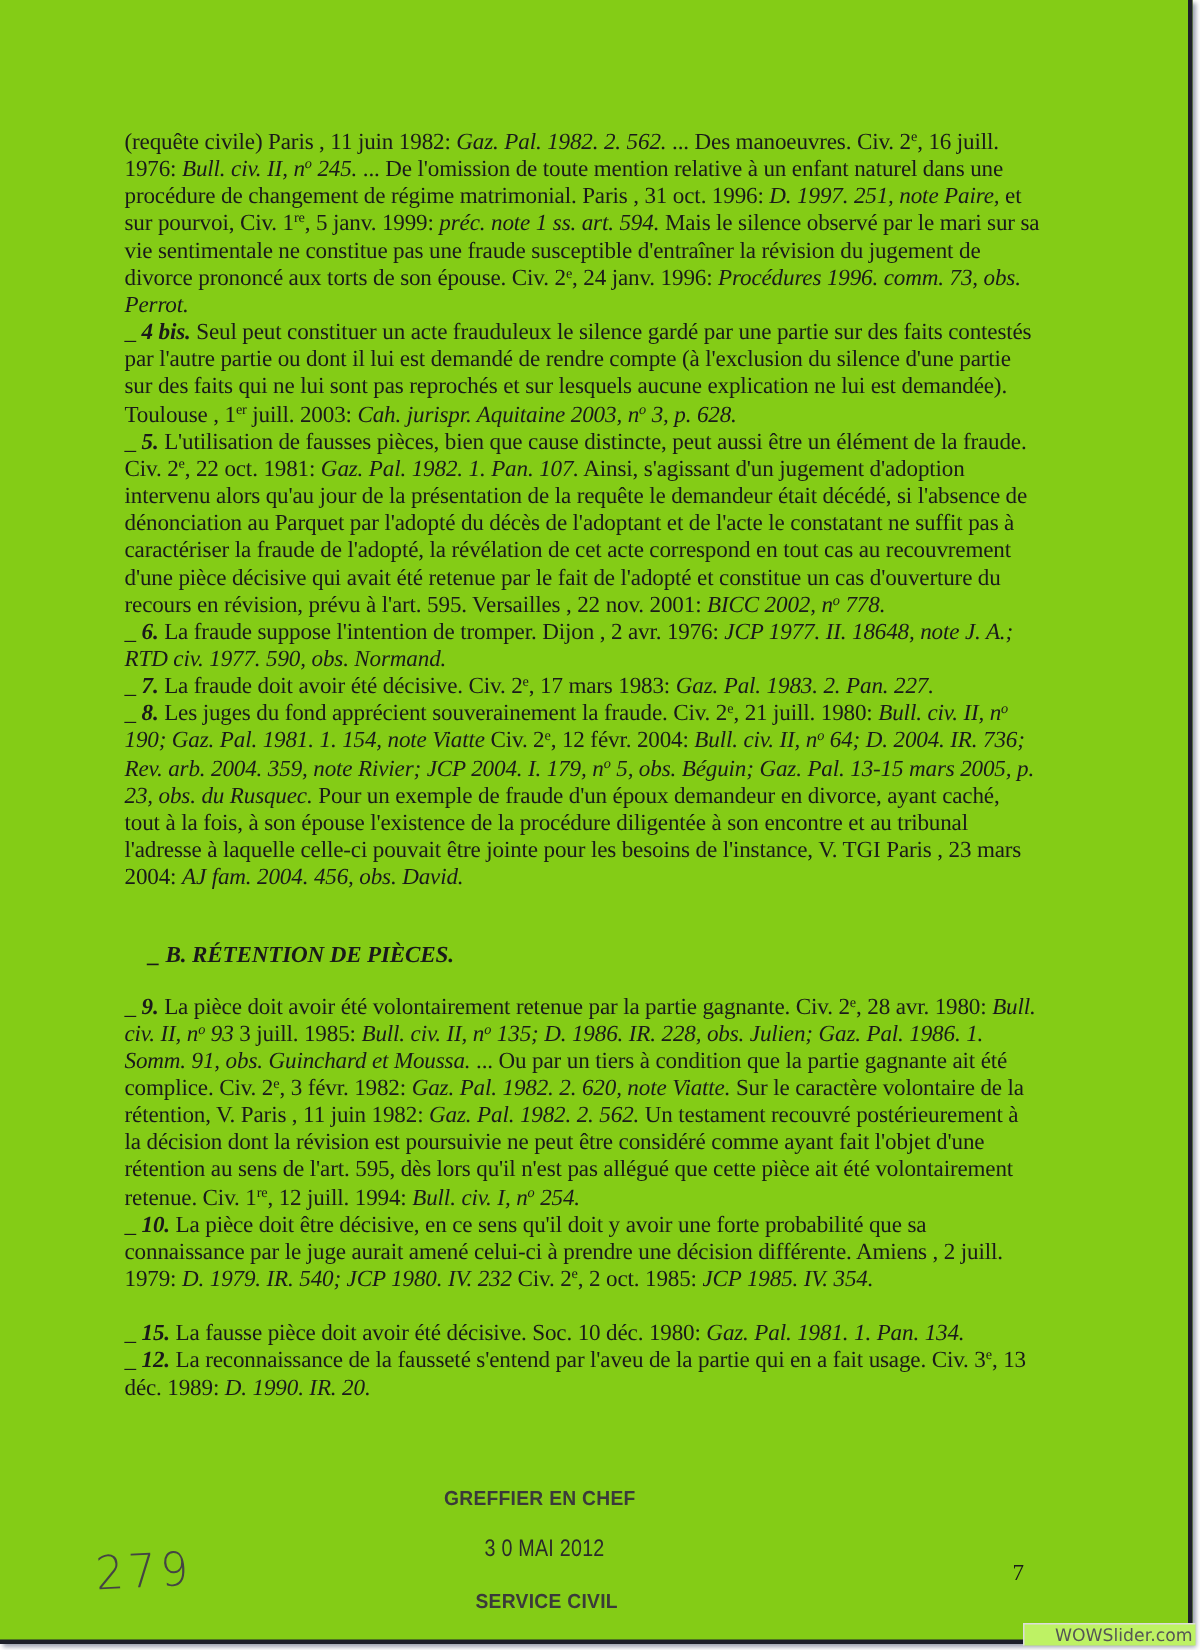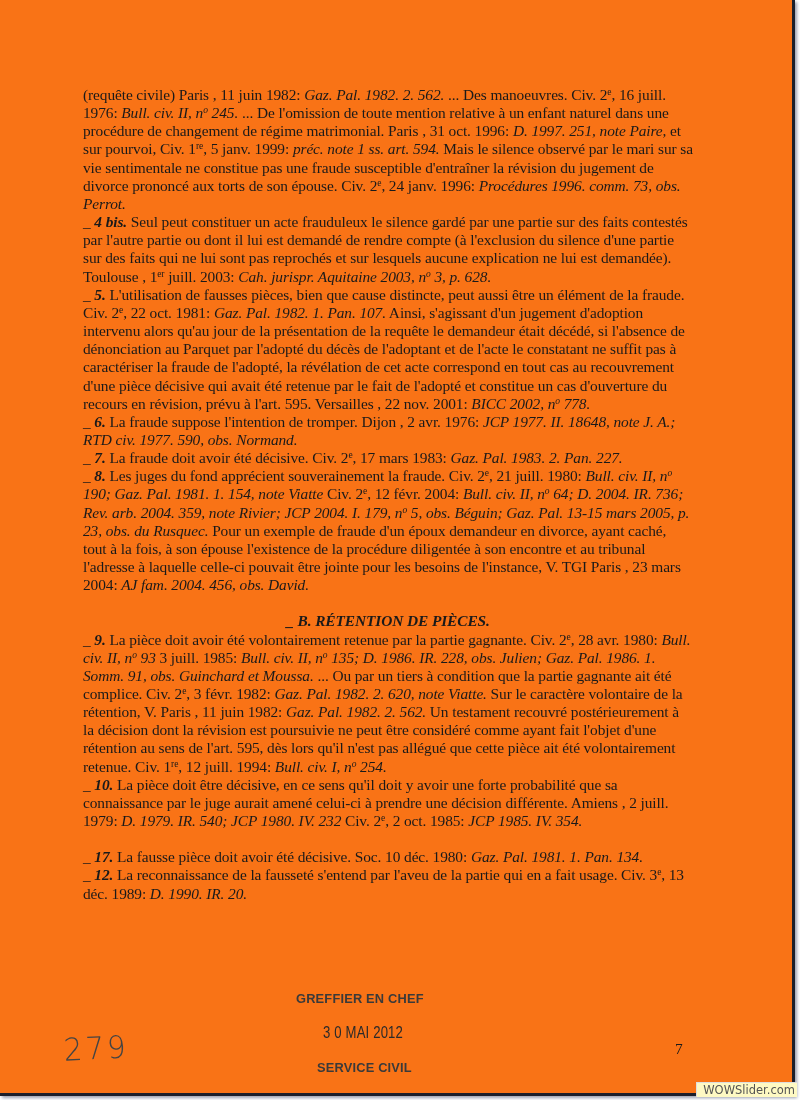--- a/index.html
+++ b/index.html
@@ -4,55 +4,55 @@
   <style>
     html, body { margin: 0; padding: 0; }
     body {
       width: 800px; height: 1100px; position: relative; overflow: hidden;
       background: #ffffff;
       font-family: "Liberation Serif", "DejaVu Serif", serif;
       color: #1a1a1a;
     }
     .page {
       position: absolute; left: 0; top: 0; width: 792px; height: 1093px;
-      background: #f97316;
+      background: #84cc16;
       border-right: 3px solid #1c1f2a;
       border-bottom: 3px solid #1c1f2a;
       box-shadow: 2px 2px 3px rgba(60,70,100,0.5);
     }
     .text-block {
       position: absolute; left: 83px; top: 86px; width: 610px;
       font-size: 15.4px; line-height: 18.15px;
       letter-spacing: -0.1px;
     }
     .para { margin: 0; text-indent: 0; }
     .para .num { font-weight: bold; font-style: italic; }
     .para i { font-style: italic; }
-    .heading { font-weight: bold; font-style: italic; margin: 0; text-align: center; }
+    .heading { font-weight: bold; font-style: italic; margin: 16px; }
     .spacer-big { height: 18px; }
     sup { font-size: 9.5px; line-height: 0; vertical-align: 5px; }
     .stamp {
       position: absolute; font-family: "Liberation Sans", "DejaVu Sans", sans-serif;
       font-weight: bold; color: #3a3a3a; letter-spacing: 0.2px;
     }
     .stamp-title { left: 296px; top: 991px; font-size: 13.5px; transform: scaleX(0.95); transform-origin: left; }
     .stamp-date { left: 323px; top: 1024px; font-size: 16px; font-weight: normal; transform: scaleX(0.82); transform-origin: left; color: #2a2a2a; }
     .stamp-service { left: 317px; top: 1060px; font-size: 13.5px; transform: scaleX(0.95); transform-origin: left; }
     .handwritten {
       position: absolute; left: 62px; top: 1030px; font-size: 31px;
       font-family: "DejaVu Sans", sans-serif; font-weight: 200; color: #444;
       letter-spacing: 3px; transform: rotate(-3deg) scaleX(0.95);
     }
     .page-number {
       position: absolute; left: 675px; top: 1040px; font-size: 15.4px;
     }
     .watermark {
       position: absolute; right: 3px; bottom: 3px;
-      background: #fef9c3; color: #555; font-size: 11.5px;
-      font-family: "DejaVu Sans", sans-serif; padding: 0 2px 0 6px;
+      background: #bef264; color: #555; font-size: 11.5px;
+      font-family: "DejaVu Sans", sans-serif; padding: 0 2px 0 20px;
       border-left: 1px solid #ddd; border-top: 1px solid #ddd;
     }
   </style>
 </head>
 <body>
 
 <div class="page">
   <div class="text-block">
     <div id="main-paras">
         <p class="para"><span>(requête civile)   Paris ,   11 juin 1982: </span><i>Gaz. Pal. 1982. 2. 562.</i><span>    ... Des manoeuvres.  Civ. 2</span><sup>e</sup><span>, 16 juill. 1976: </span><i>Bull. civ. II, n</i><sup style="font-style: italic;">o</sup><i> 245.</i><span>    ... De l'omission de toute mention relative à un enfant naturel dans une procédure de changement de régime matrimonial.   Paris ,   31 oct. 1996: </span><i>D. 1997. 251, note Paire,</i><span>  et sur pourvoi,  Civ. 1</span><sup>re</sup><span>,  5 janv. 1999:    </span><i>préc. note 1 ss. art. 594.</i><span> Mais le silence observé par le mari sur sa vie sentimentale ne constitue pas une fraude susceptible d'entraîner la révision du jugement de divorce prononcé aux torts de son épouse.  Civ. 2</span><sup>e</sup><span>,  24 janv. 1996:   </span><i>Procédures 1996. comm. 73, obs. Perrot.</i></p>
@@ -63,21 +63,21 @@
         <p class="para"><span>_ </span><span class="num">8.</span><span> Les juges du fond apprécient souverainement la fraude.  Civ. 2</span><sup>e</sup><span>,  21 juill. 1980:   </span><i>Bull. civ. II, n</i><sup style="font-style: italic;">o</sup><i> 190; Gaz. Pal. 1981. 1. 154, note Viatte</i><span>   Civ. 2</span><sup>e</sup><span>,  12 févr. 2004:   </span><i>Bull. civ. II, n</i><sup style="font-style: italic;">o</sup><i> 64; D. 2004. IR. 736; Rev. arb. 2004. 359, note Rivier; JCP 2004. I. 179, n</i><sup style="font-style: italic;">o</sup><i> 5, obs. Béguin; Gaz. Pal. 13-15 mars 2005, p. 23, obs. du Rusquec.</i><span>    Pour un exemple de fraude d'un époux demandeur en divorce, ayant caché, tout à la fois, à son épouse l'existence de la procédure diligentée à son encontre et au tribunal l'adresse à laquelle celle-ci pouvait être jointe pour les besoins de l'instance, V.   TGI Paris ,   23 mars 2004: </span><i>AJ fam. 2004. 456, obs. David.</i></p>
       </div>
     <div class="spacer-big"></div>
     <p class="heading"><span>_ </span><span>B.  RÉTENTION DE PIÈCES.</span></p>
     <div id="b-paras">
         <p class="para"><span>_ </span><span class="num">9.</span><span> La pièce doit avoir été volontairement retenue par la partie gagnante.  Civ. 2</span><sup>e</sup><span>,  28 avr. 1980: </span><i>Bull. civ. II, n</i><sup style="font-style: italic;">o</sup><i> 93</i><span>    3 juill. 1985:   </span><i>Bull. civ. II, n</i><sup style="font-style: italic;">o</sup><i> 135; D. 1986. IR. 228, obs. Julien; Gaz. Pal. 1986. 1. Somm. 91, obs. Guinchard et Moussa.</i><span>    ... Ou par un tiers à condition que la partie gagnante ait été complice.  Civ. 2</span><sup>e</sup><span>,  3 févr. 1982: </span><i>Gaz. Pal. 1982. 2. 620, note Viatte.</i><span>  Sur le caractère volontaire de la rétention, V.   Paris ,   11 juin 1982: </span><i>Gaz. Pal. 1982. 2. 562.</i><span>   Un testament recouvré postérieurement à la décision dont la révision est poursuivie ne peut être considéré comme ayant fait l'objet d'une rétention au sens de l'art. 595, dès lors qu'il n'est pas allégué que cette pièce ait été volontairement retenue.  Civ. 1</span><sup>re</sup><span>,  12 juill. 1994:   </span><i>Bull. civ. I, n</i><sup style="font-style: italic;">o</sup><i> 254.</i></p>
         <p class="para"><span>_ </span><span class="num">10.</span><span> La pièce doit être décisive, en ce sens qu'il doit y avoir une forte probabilité que sa connaissance par le juge aurait amené celui-ci à prendre une décision différente.   Amiens ,   2 juill. 1979: </span><i>D. 1979. IR. 540; JCP 1980. IV. 232</i><span>   Civ. 2</span><sup>e</sup><span>,  2 oct. 1985: </span><i>JCP 1985. IV. 354.</i></p>
       </div>
     <div class="spacer-big"></div>
     <div id="c-paras">
-        <p class="para"><span>_ </span><span class="num">17.</span><span> La fausse pièce doit avoir été décisive.  Soc.  10 déc. 1980: </span><i>Gaz. Pal. 1981. 1. Pan. 134.</i></p>
+        <p class="para"><span>_ </span><span class="num">15.</span><span> La fausse pièce doit avoir été décisive.  Soc.  10 déc. 1980: </span><i>Gaz. Pal. 1981. 1. Pan. 134.</i></p>
         <p class="para"><span>_ </span><span class="num">12.</span><span> La reconnaissance de la fausseté s'entend par l'aveu de la partie qui en a fait usage.  Civ. 3</span><sup>e</sup><span>,  13 déc. 1989: </span><i>D. 1990. IR. 20.</i></p>
       </div>
   </div>
 
   <div class="stamp stamp-title">GREFFIER EN CHEF</div>
   <div class="stamp stamp-date">3 0  MAI  2012</div>
   <div class="stamp stamp-service">SERVICE CIVIL</div>
   <div class="handwritten">279</div>
   <div class="page-number">7</div>
 </div>

